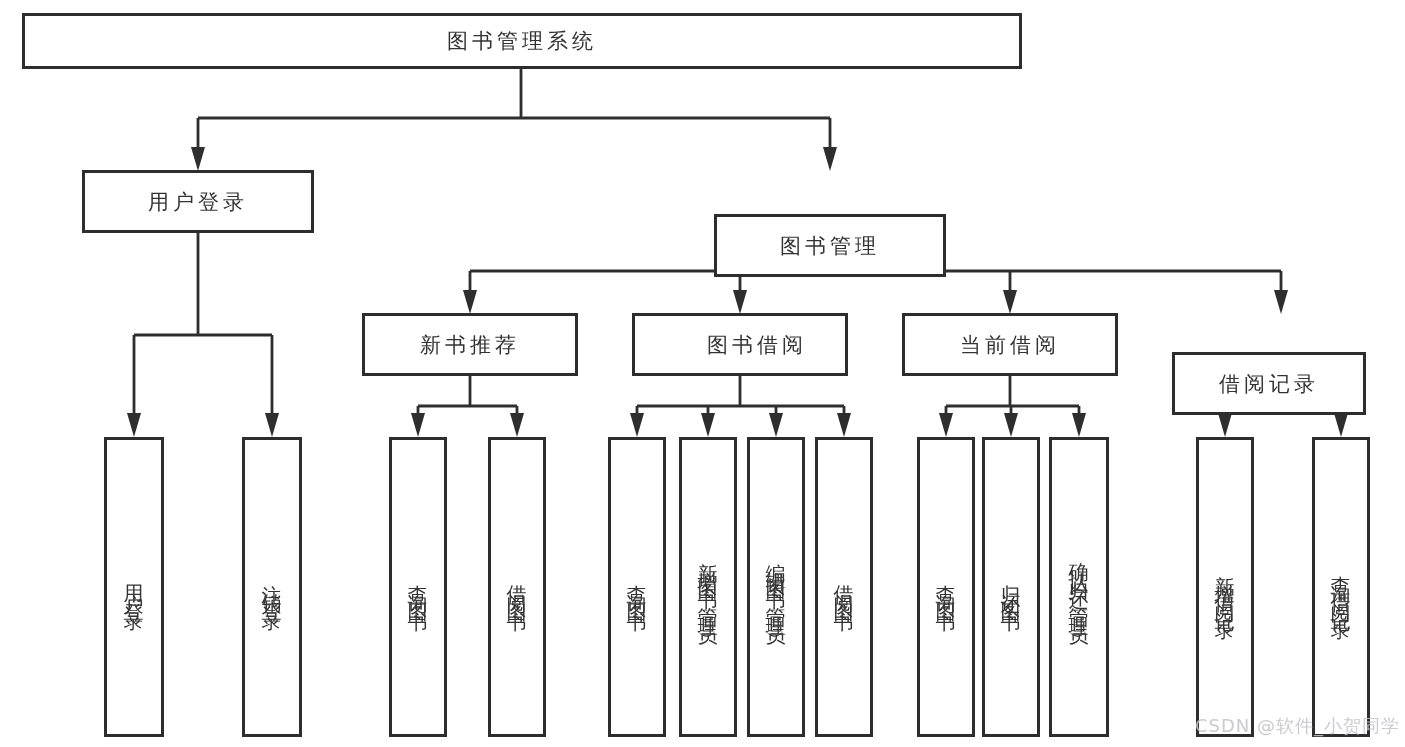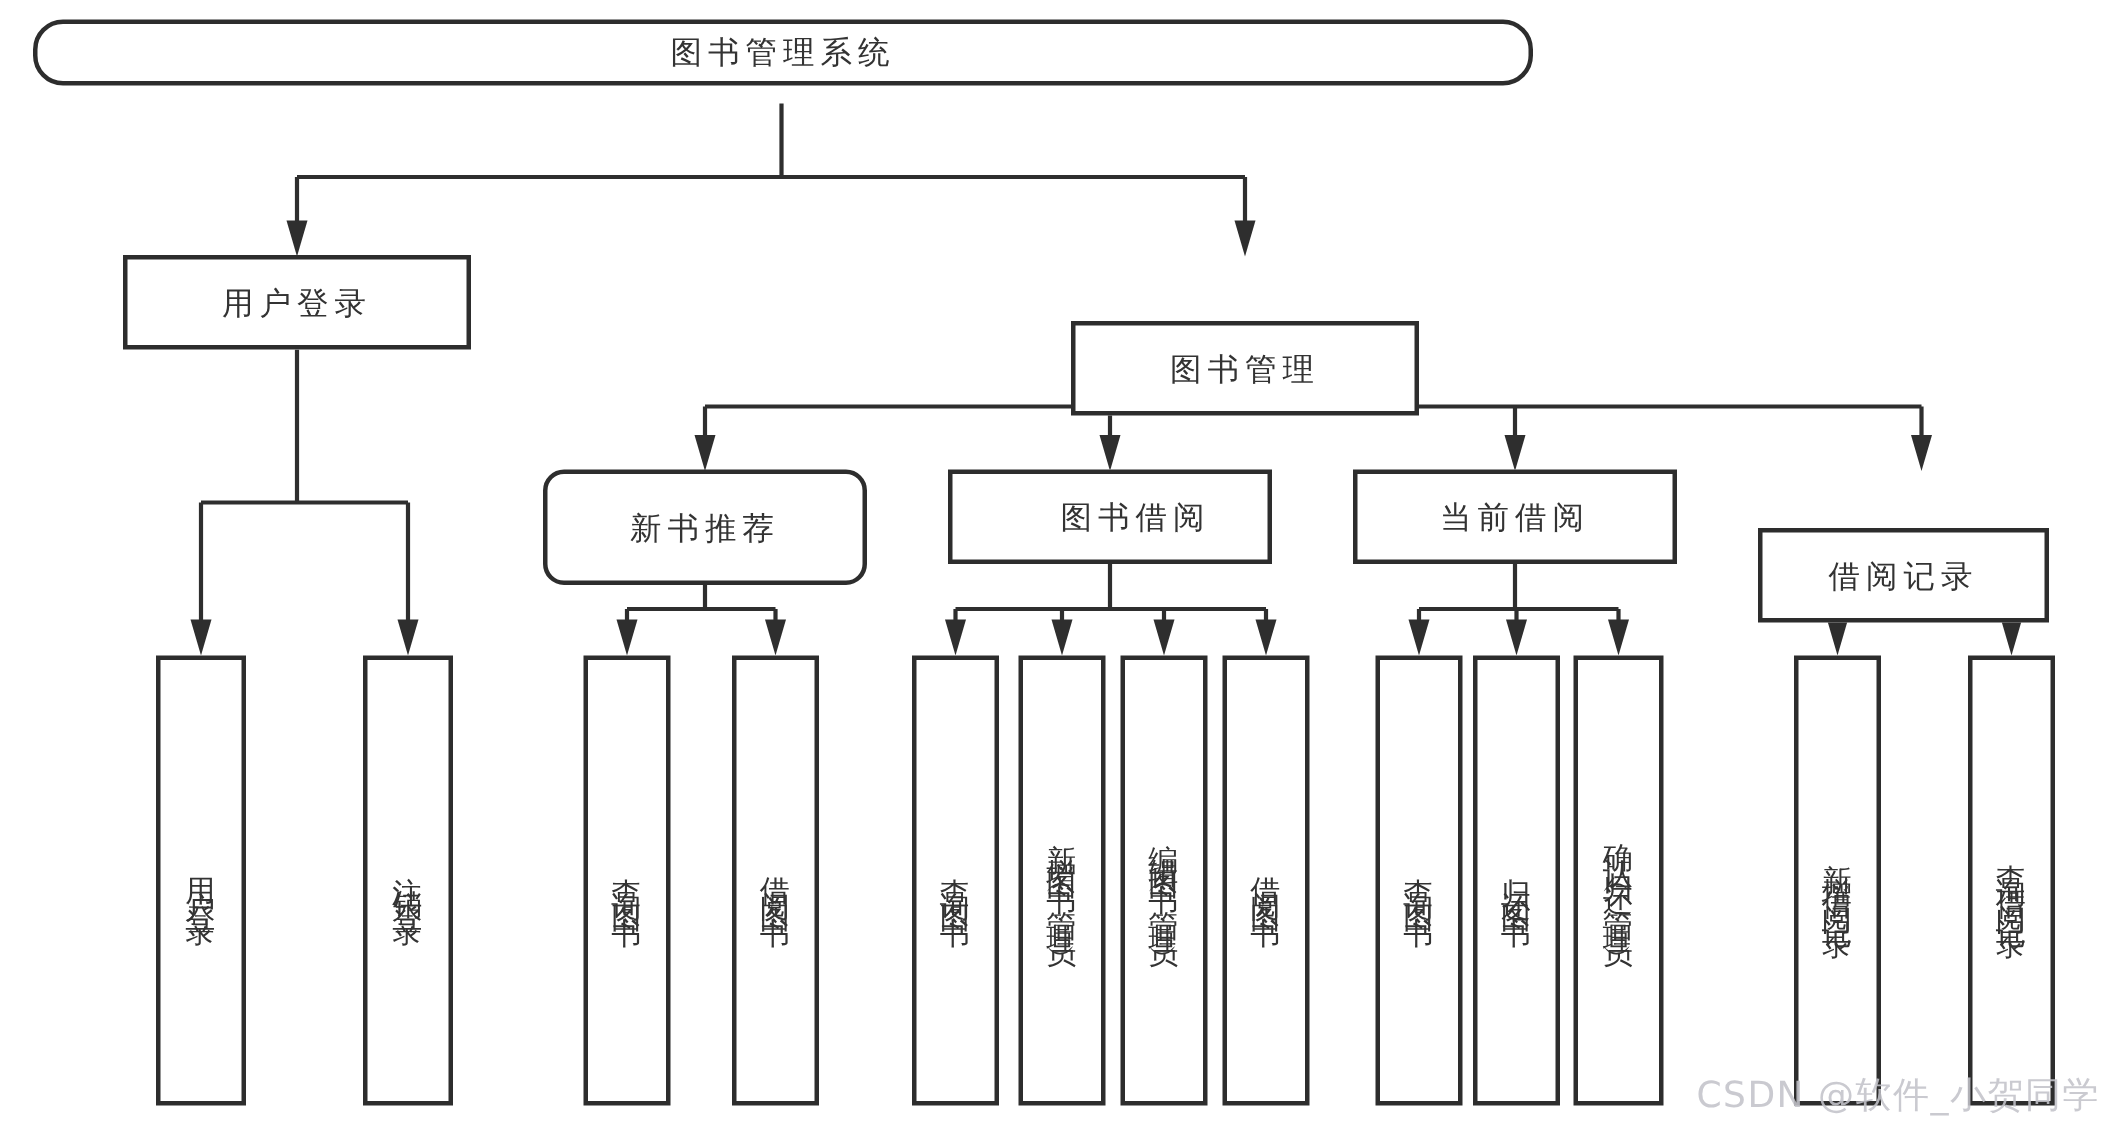--- a/index.html
+++ b/index.html
@@ -49,21 +49,21 @@
     writing-mode: vertical-rl;
     text-orientation: mixed;
     font-size: 20px;
     letter-spacing: 9px;
     line-height: 1;
   }
   .watermark {
     position: absolute;
     right: 5px;
     top: 714px;
-    font-size: 24px;
+    font-size: 18px;
     color: #c3c3ca;
     opacity: 0.88;
     white-space: nowrap;
     z-index: 10;
     letter-spacing: 1px;
   }
 </style>
 </head>
 <body>
 
@@ -105,26 +105,26 @@
       <polygon points="1004,413 1018,413 1011,437"></polygon>
       <polygon points="1072,413 1086,413 1079,437"></polygon>
     </g>
     <g>
       <path d="M1280 376 V406 M1225 406 H1341 M1225 406 V414 M1341 406 V414"></path>
       <polygon points="1218,413 1232,413 1225,437"></polygon>
       <polygon points="1334,413 1348,413 1341,437"></polygon>
     </g>
   </svg>
 
-  <div class="box h" style="left:22px; top:13px; width:1000px; height:44px;border-radius:20px;">图书管理系统</div>
+  <div class="box h" style="left:22px; top:13px; width:1000px; height:56px;">图书管理系统</div>
 
   <div class="box h" style="left:82px; top:170px; width:232px; height:63px;">用户登录</div>
   <div class="box h" style="left:714px; top:170px; width:232px; height:63px;margin-top:44px;">图书管理</div>
 
-  <div class="box h" style="left:362px; top:313px; width:216px; height:77px;border-radius:14px;">新书推荐</div>
+  <div class="box h" style="left:362px; top:313px; width:216px; height:63px;">新书推荐</div>
   <div class="box h" style="left:632px; top:313px; width:216px; height:63px;padding-left:34px;">图书借阅</div>
   <div class="box h" style="left:902px; top:313px; width:216px; height:63px;font-family:Liberation Mono, monospace;">当前借阅</div>
   <div class="box h" style="left:1172px; top:313px; width:194px; height:63px;margin-top:39px;">借阅记录</div>
 
   <div class="box v" style="left:104px; top:437px; width:60px; height:300px;">用户登录</div>
   <div class="box v" style="left:242px; top:437px; width:60px; height:300px;">注销登录</div>
 
   <div class="box v" style="left:389px; top:437px; width:58px; height:300px;">查询图书</div>
   <div class="box v" style="left:488px; top:437px; width:58px; height:300px;">借阅图书</div>
 

